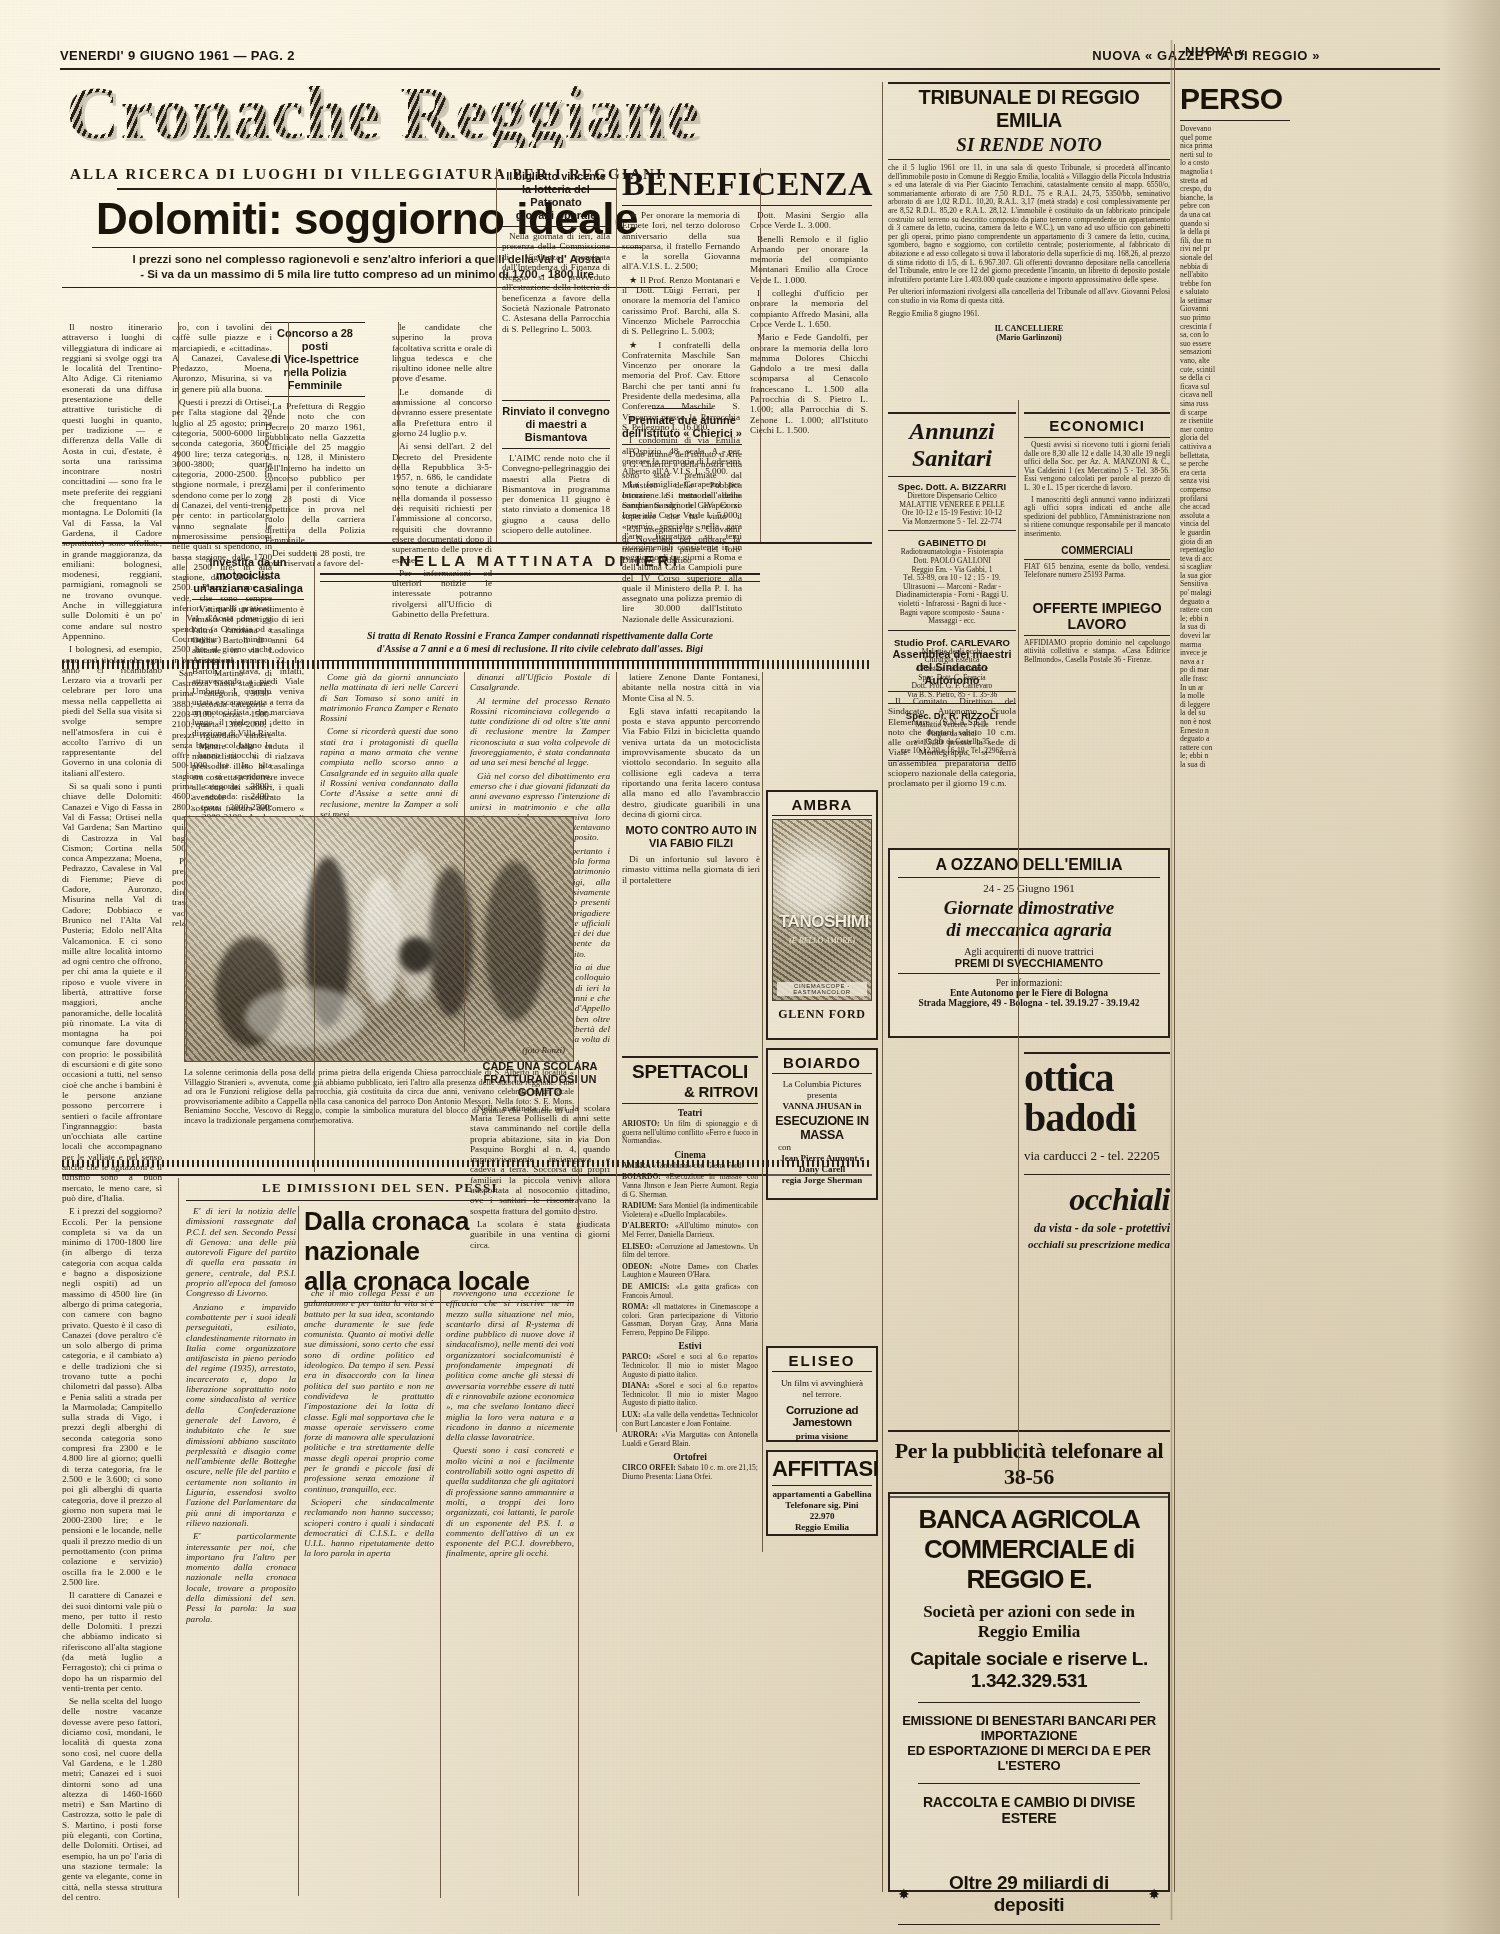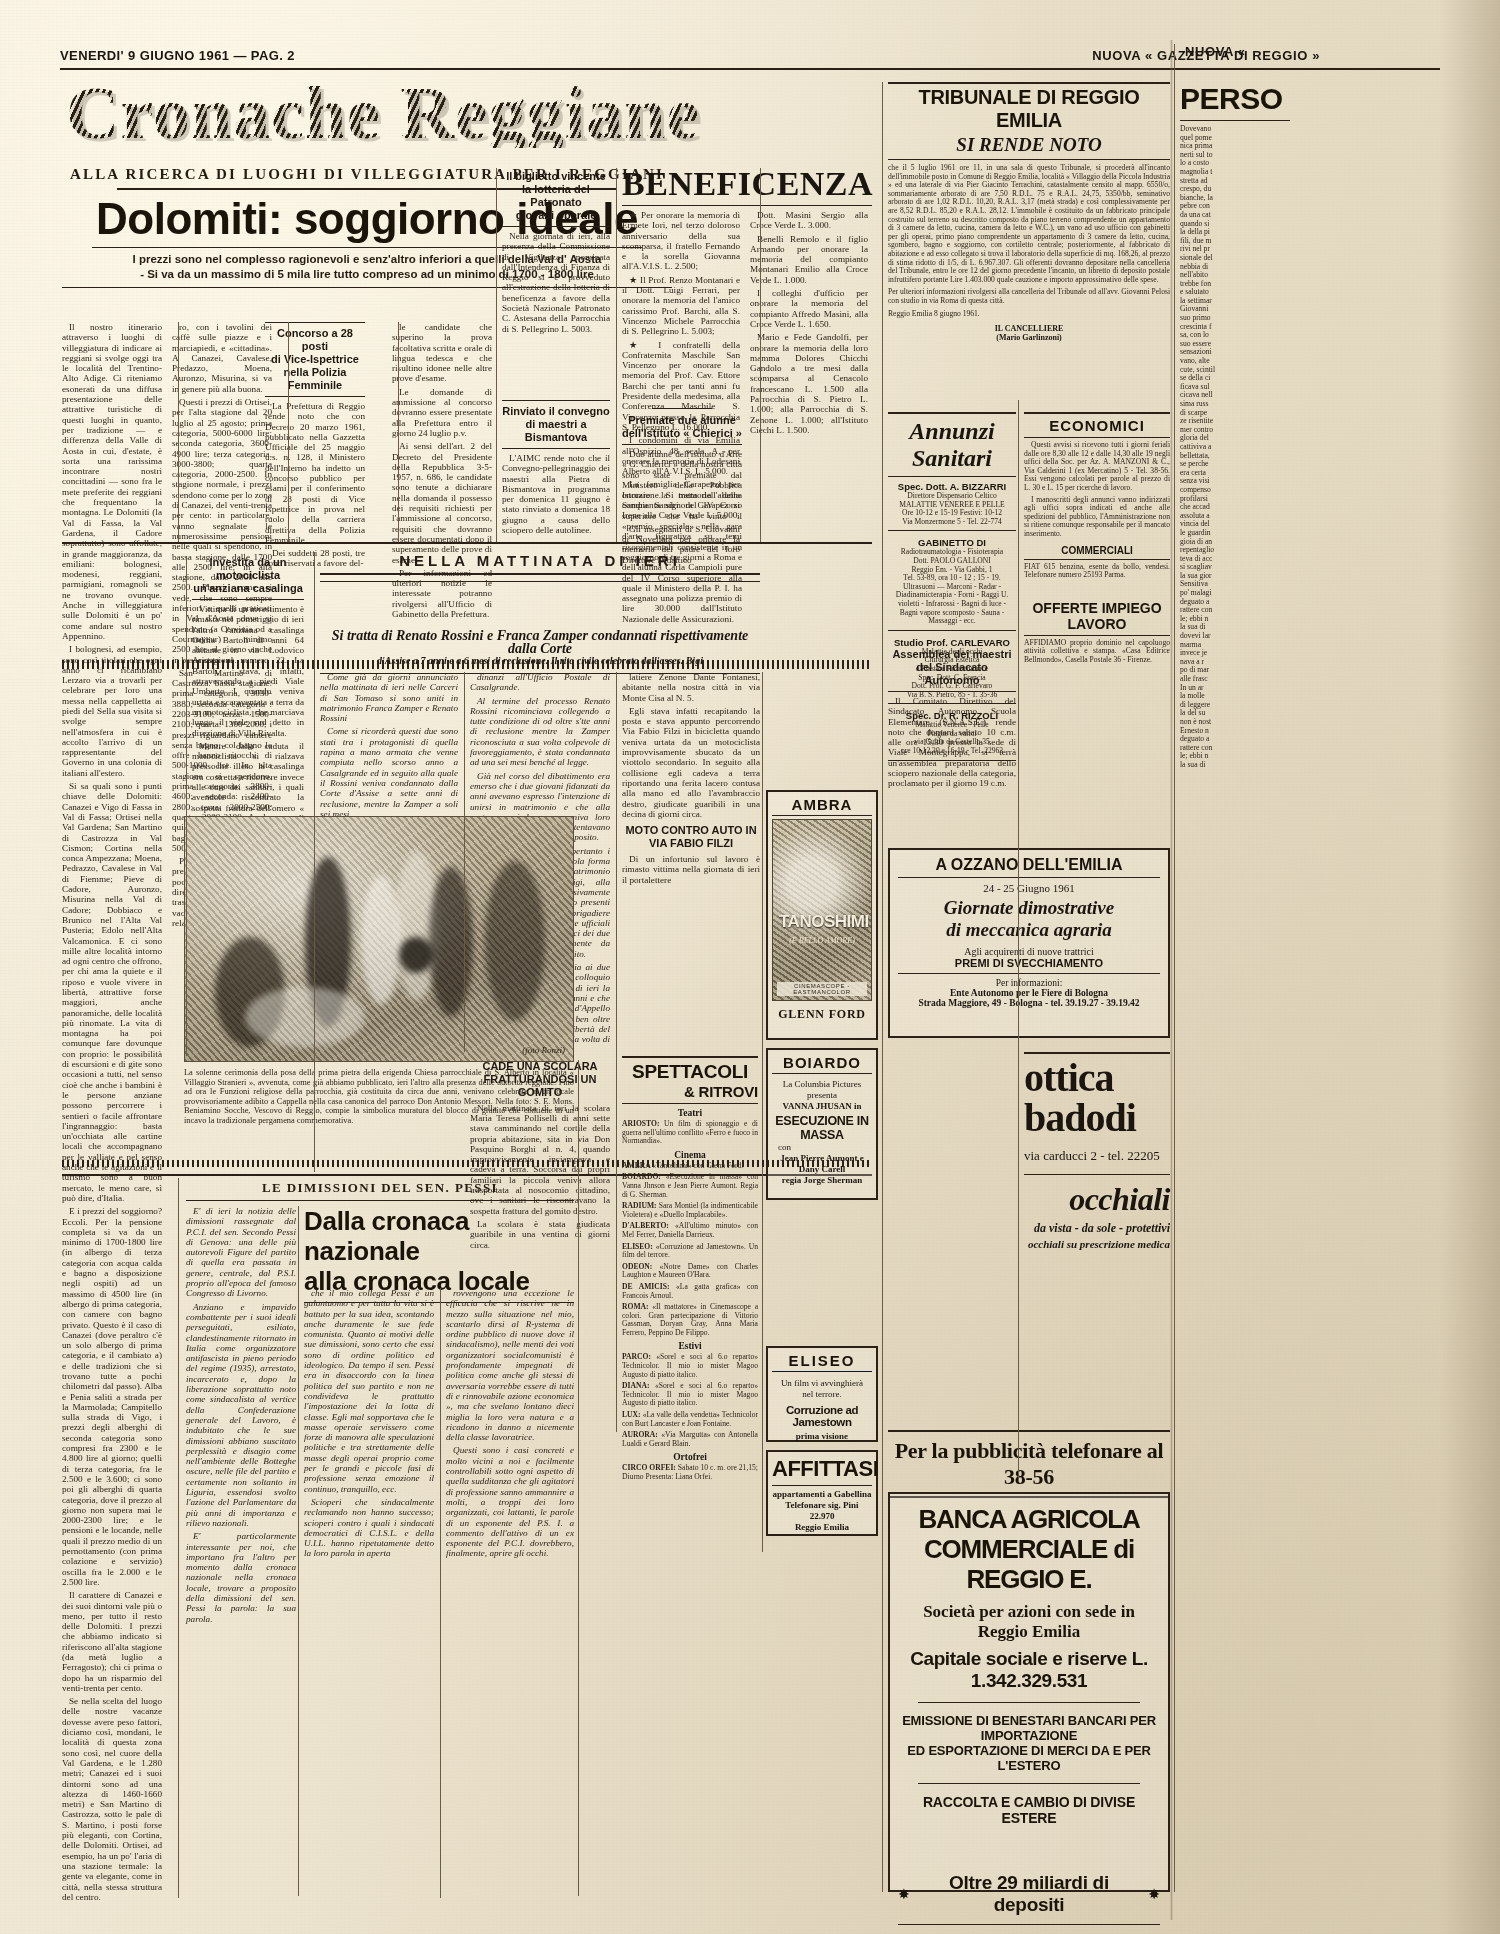--- a/index.html
+++ b/index.html
@@ -484,21 +484,21 @@
     <div class="body-txt">
       <p>Vittima di un investimento è rimasta nel pomeriggio di ieri l'altro l'anziana casalinga Odilia Bartoli di anni 64 abitante in via Lodovico Ariosto al numero 22. La Bartoli, stava, infatti, attraversando a piedi Viale Umberto I quando veniva urtata e scaraventata a terra da un motociclista, che marciava lungo il viale sud detto in direzione di Villa Rivalta.</p>
       <p>Mentre dalla caduta il motociclista si rialzava pressoché illeso la casalinga era costretta a ricorrere invece alle cure dei sanitari, i quali avendole riscontrato la sospetta frattura dell'omero « scapola » un grave stato di choc la ricoveravano in corsia giudicandola guaribile in un mese circa.</p>
     </div>
   </div>
 
   <div style="position:absolute;left:320px;top:552px;width:440px;">
     <div class="kicker" style="font-family:'Liberation Sans',sans-serif;font-size:15px;letter-spacing:4px;">NELLA MATTINATA DI IERI</div>
     <div style="border-bottom:2px solid #2a2018;margin:4px 0 5px 0;"></div>
     <div style="border-bottom:1px solid #2a2018;margin:6px 0 4px 0;"></div>
-    <div class="center b i" style="font-size:14px;line-height:12.5px;margin-top:48px;">Si tratta di Renato Rossini e Franca Zamper condannati rispettivamente dalla Corte</div>
+    <div class="center b i" style="font-size:10px;line-height:12.5px;margin-top:48px;">Si tratta di Renato Rossini e Franca Zamper condannati rispettivamente dalla Corte</div>
     <div class="center b i" style="font-size:10px;line-height:12.5px;">d'Assise a 7 anni e a 6 mesi di reclusione. Il rito civile celebrato dall'asses. Bigi</div>
     <div style="border-bottom:1px solid #2a2018;margin:5px 0 0 0;"></div>
   </div>
 
   <div class="col body-txt" style="left:320px;top:672px;width:138px;">
     <p class="i">Come già da giorni annunciato nella mattinata di ieri nelle Carceri di San Tomaso si sono uniti in matrimonio Franca Zamper e Renato Rossini</p>
     <p class="i">Come si ricorderà questi due sono stati tra i protagonisti di quella rapina a mano armata che venne compiuta nello scorso anno a Casalgrande ed in seguito alla quale il Rossini veniva condannato dalla Corte d'Assise a sette anni di reclusione, mentre la Zamper a soli sei mesi.</p>
   </div>
 
   <div class="col body-txt" style="left:470px;top:672px;width:140px;">

